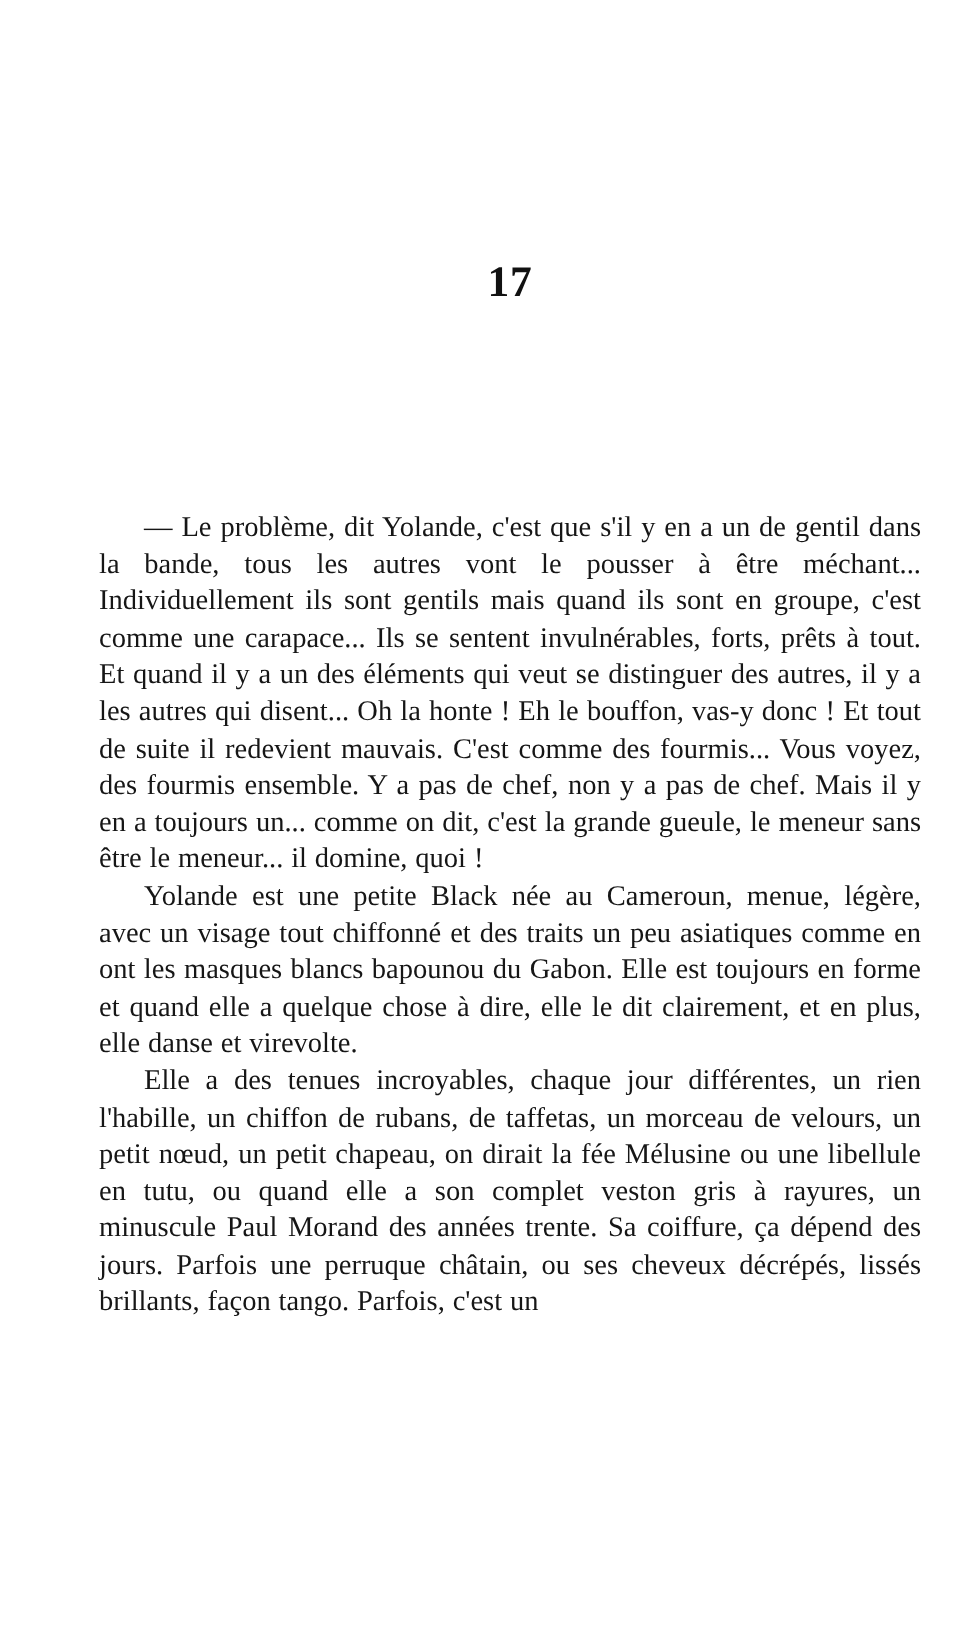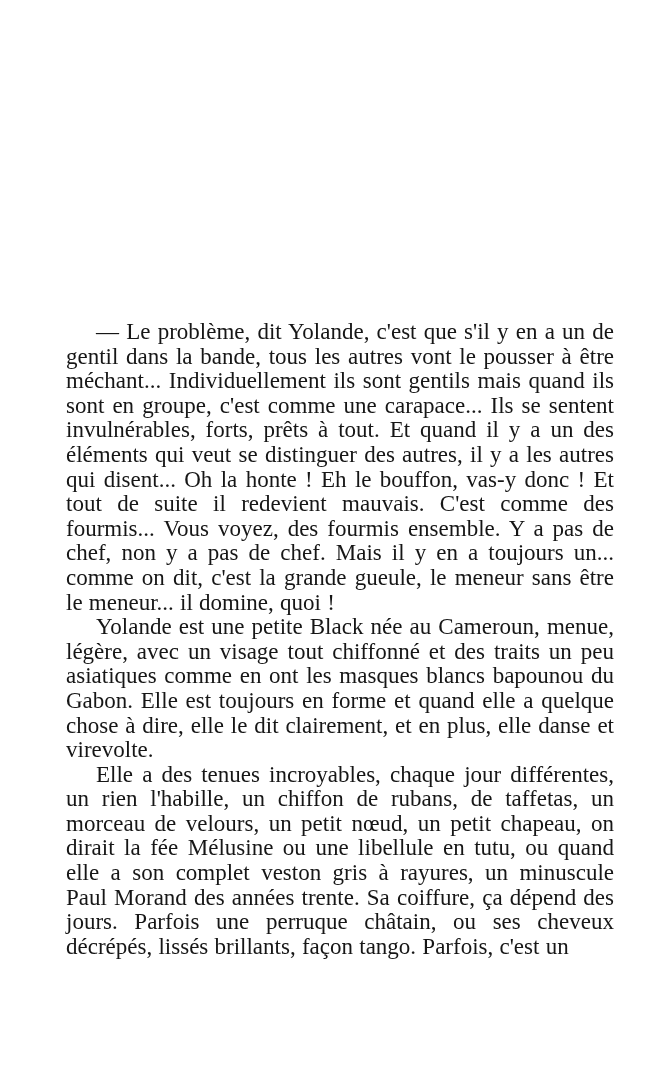--- a/index.html
+++ b/index.html
@@ -22,37 +22,38 @@
     left: 66px;
     width: 548px;
     text-align: center;
     font-size: 29px;
     font-weight: 700;
     letter-spacing: 0.5px;
     color: #111111;
   }
   .text-block {
     position: absolute;
-    top: 320px;
+    top: 340px;
     left: 66px;
     width: 548px;
-    font-size: 23px;
+    font-size: 19px;
     line-height: 24.6px;
     text-align: justify;
     color: #161616;
   }
   .text-block p {
     margin: 0;
     padding: 0;
     text-indent: 30px;
     word-spacing: 0.5px;
   }
 </style>
 </head>
 <body>
 
 <div class="book-page">
+  <div class="chapter-number">17</div>
   <div class="text-block">
     <p>— Le problème, dit Yolande, c'est que s'il y en a un de gentil dans la bande, tous les autres vont le pousser à être méchant... Individuellement ils sont gentils mais quand ils sont en groupe, c'est comme une carapace... Ils se sentent invulnérables, forts, prêts à tout. Et quand il y a un des éléments qui veut se distinguer des autres, il y a les autres qui disent... Oh la honte ! Eh le bouffon, vas-y donc ! Et tout de suite il redevient mauvais. C'est comme des fourmis... Vous voyez, des fourmis ensemble. Y a pas de chef, non y a pas de chef. Mais il y en a toujours un... comme on dit, c'est la grande gueule, le meneur sans être le meneur... il domine, quoi !</p>
     <p>Yolande est une petite Black née au Cameroun, menue, légère, avec un visage tout chiffonné et des traits un peu asiatiques comme en ont les masques blancs bapounou du Gabon. Elle est toujours en forme et quand elle a quelque chose à dire, elle le dit clairement, et en plus, elle danse et virevolte.</p>
     <p>Elle a des tenues incroyables, chaque jour différentes, un rien l'habille, un chiffon de rubans, de taffetas, un morceau de velours, un petit nœud, un petit chapeau, on dirait la fée Mélusine ou une libellule en tutu, ou quand elle a son complet veston gris à rayures, un minuscule Paul Morand des années trente. Sa coiffure, ça dépend des jours. Parfois une perruque châtain, ou ses cheveux décrépés, lissés brillants, façon tango. Parfois, c'est un</p>
   </div>
 </div>
 
 </body></html>

